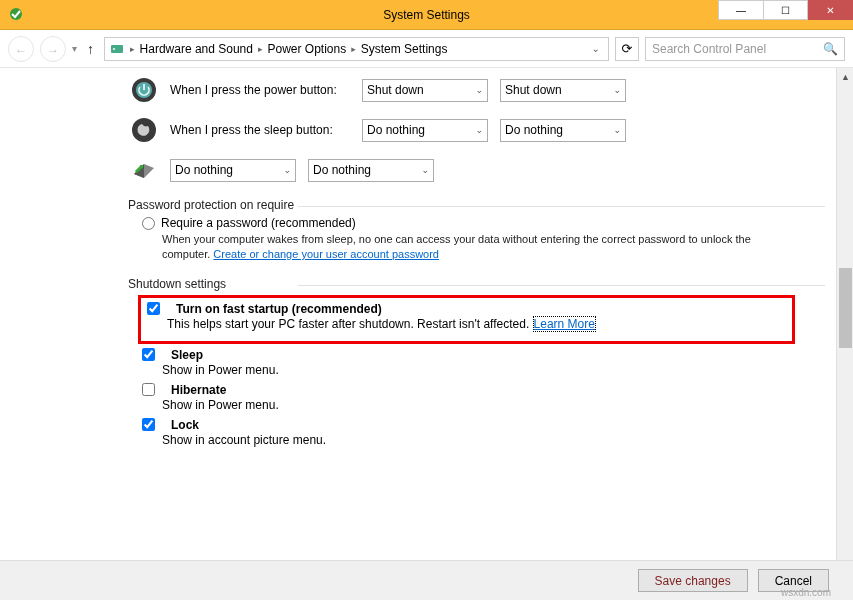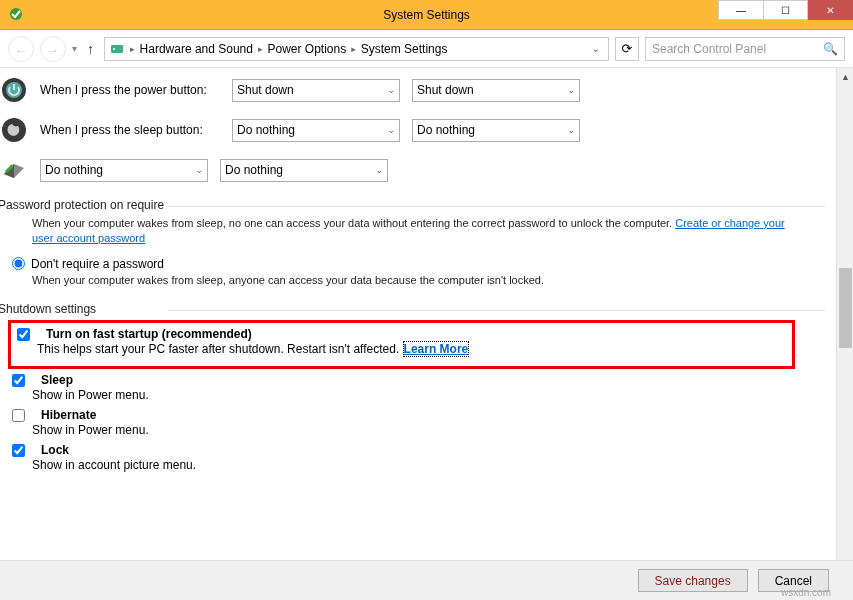--- a/index.html
+++ b/index.html
@@ -30,26 +30,26 @@
 .search .sicon { margin-left: auto; color: #666; }
 
 
 .content { height: 532px; overflow-y: auto; position: relative; padding: 0 18px 0 0; }
 .scrollbar { position: absolute; right: 0; top: 0; width: 17px; height: 100%; background: #f0f0f0; border-left: 1px solid #e0e0e0; }
 .scrollbar .thumb { position: absolute; left: 2px; width: 13px; background: #c0c0c0; top: 200px; height: 80px; }
 .scrollbar .arrow { position: absolute; left: 0; width: 17px; height: 17px; display: flex; align-items: center; justify-content: center; font-size: 9px; color: #555; }
 .scrollbar .arrow.up { top: 0; }
 .scrollbar .arrow.down { bottom: 0; }
 
-.inner { padding-right: 40px; padding-top: 8px; }
+.inner { padding-left: 130px; padding-right: 40px; padding-top: 8px; }
 
 .btnrow { display: flex; align-items: center; margin-bottom: 12px; gap: 12px; }
 .btnrow .icon { width: 28px; height: 28px; display: flex; align-items: center; justify-content: center; }
 .btnrow .lbl { width: 180px; font-size: 12px; }
-.sel { border: 1px solid #adadad; background: #fff; height: 23px; width: 168px; font-size: 12px; padding: 0 4px; display: flex; align-items: center; justify-content: space-between; }
+.sel { border: 1px solid #adadad; background: #fff; height: 23px; width: 126px; font-size: 12px; padding: 0 4px; display: flex; align-items: center; justify-content: space-between; }
 .sel .caret { font-size: 9px; color: #555; }
 
 .section-title { font-size: 12px; color: #222; margin: 14px 0 4px -2px; position: relative; }
 .section-title::after { content: ""; position: absolute; left: 170px; right: -30px; top: 8px; border-top: 1px solid #e0e0e0; }
 
 .radio-block { margin-left: 12px; margin-bottom: 10px; }
 .radio-line { display: flex; align-items: center; gap: 6px; font-size: 12px; }
 .radio-desc { font-size: 11px; margin-left: 20px; margin-top: 2px; color: #222; line-height: 1.4; }
 .link { color: #0066cc; text-decoration: underline; }
 
@@ -167,43 +167,40 @@
         </div>
       <div class="sel">
           <span>Do nothing</span>
           <span class="caret">⌄</span>
         </div>
     </div>
 
     <div class="section-title">Password protection on require</div>
 
     <div class="radio-block">
+      <label class="radio-line">
+        <input type="radio" name="pw" style="">
+        <span>Require a password (recommended)</span>
+      </label>
       <div class="radio-desc">
         <span>When your computer wakes from sleep, no one can access your data without entering the correct password to unlock the computer. </span><a class="link">Create or change your user account password</a>
       </div>
     </div>
 
-    <div class="radio-block">
-      <label class="radio-line">
-        <input type="radio" name="pw" checked="" style="">
-        <span>Don't require a password</span>
-      </label>
-      <div class="radio-desc">When your computer wakes from sleep, anyone can access your data because the computer isn't locked.</div>
-    </div>
 
     <div class="section-title">Shutdown settings</div>
 
     <div class="redbox">
       <div class="check-block" style="margin-left:0;">
         <label class="check-line">
           <input type="checkbox" checked="" style="">
           <b>Turn on fast startup (recommended)</b>
         </label>
         <div class="check-desc">
-          <span>This helps start your PC faster after shutdown. Restart isn't affected. </span><a class="link" style="border:1px dotted #000;font-weight:bold;">Learn More</a>
+          <span>This helps start your PC faster after shutdown. Restart isn't affected. </span><a class="link" style="border:1px dotted #000;">Learn More</a>
         </div>
       </div>
     </div>
 
     <div class="check-block">
       <label class="check-line">
         <input type="checkbox" checked="" style="">
         <b>Sleep</b>
       </label>
       <div class="check-desc">Show in Power menu.</div>

